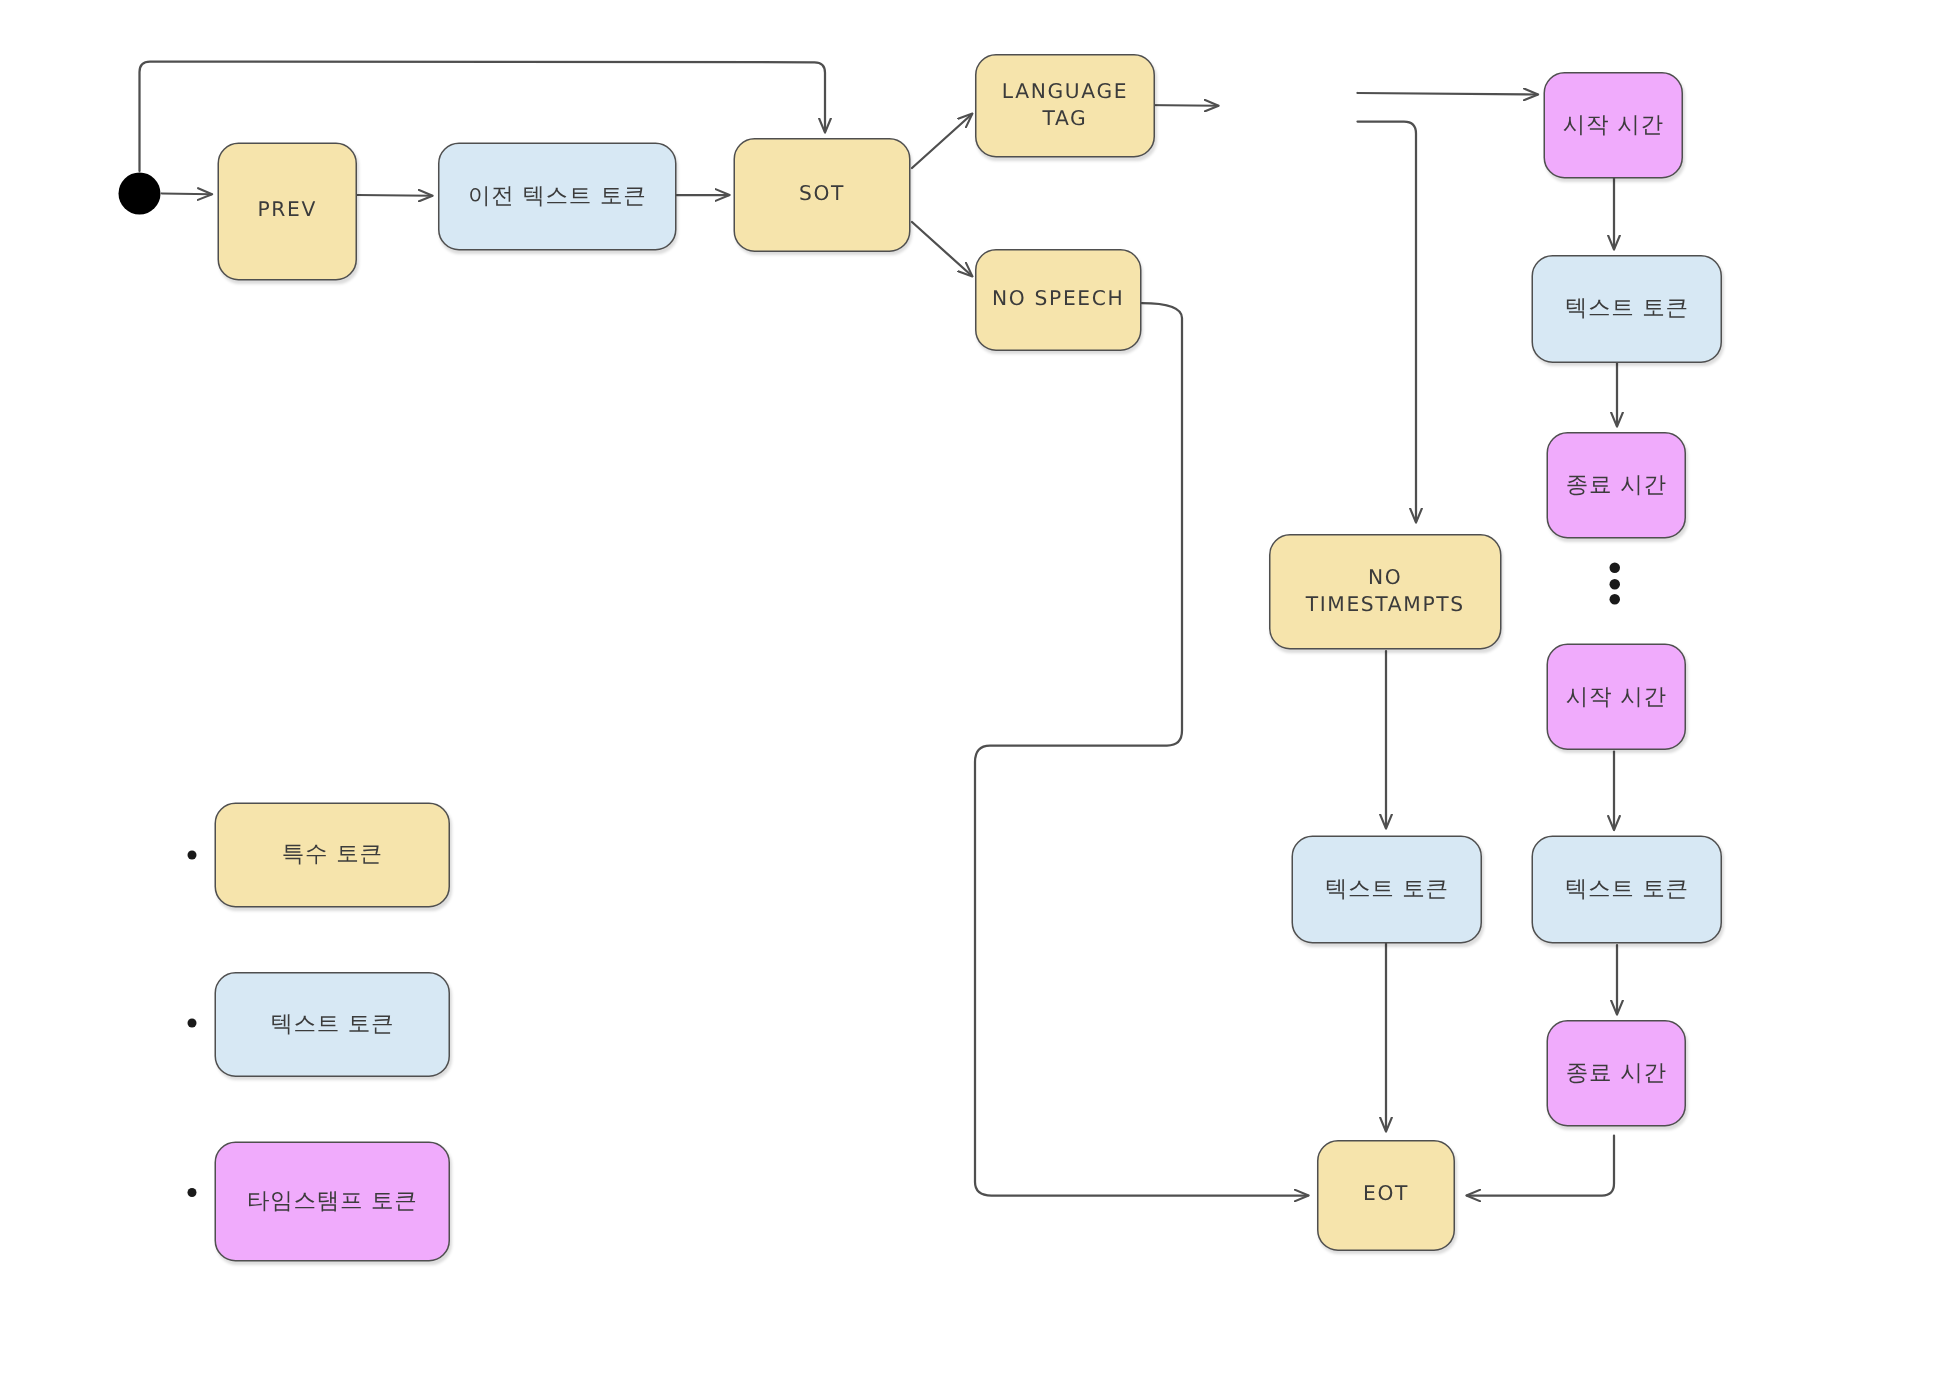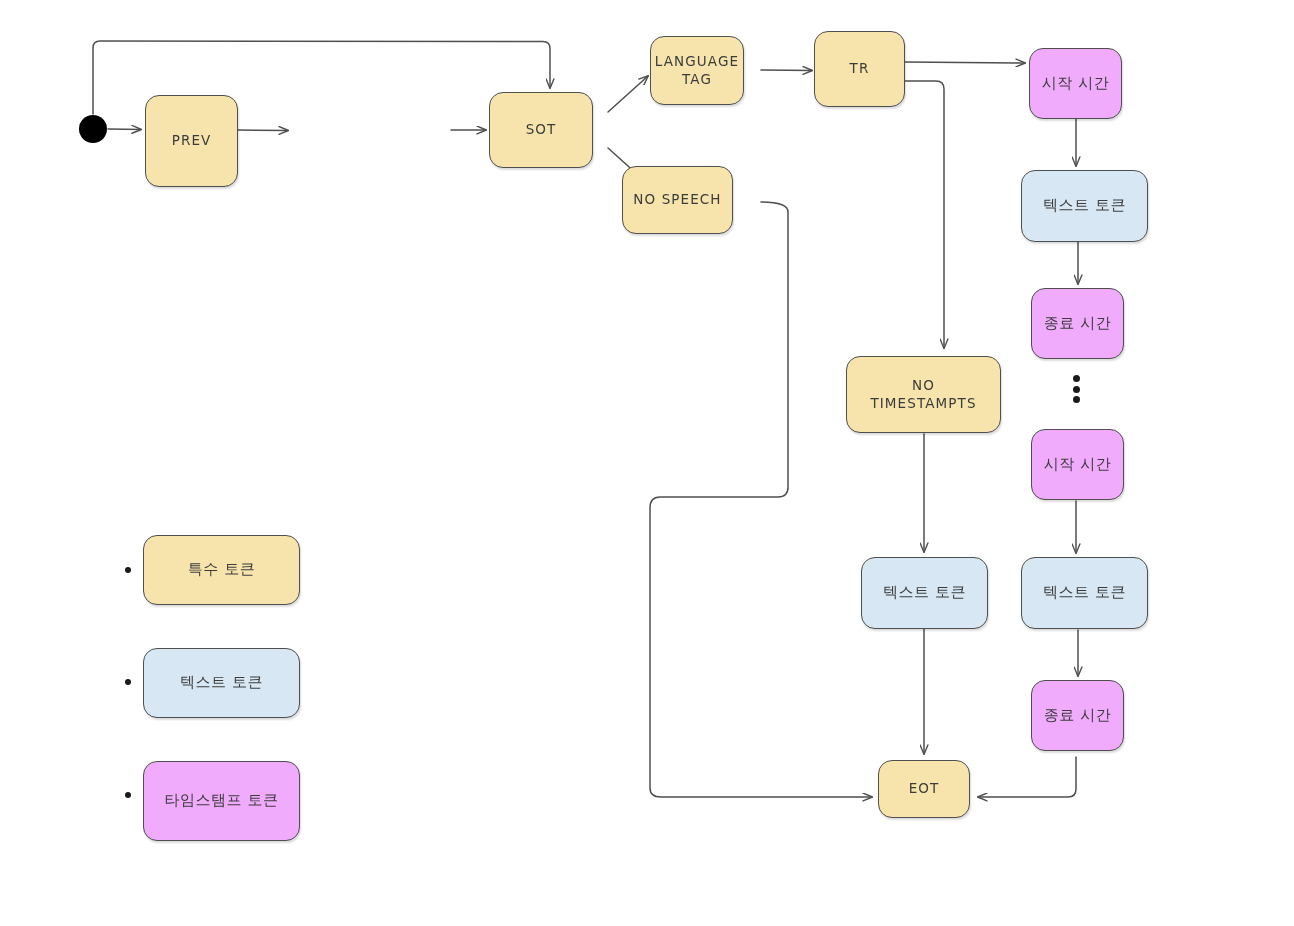--- a/index.html
+++ b/index.html
@@ -121,29 +121,29 @@
 
       <path d="M761,202 Q788,202 788,212 L788,487 Q788,497 778,497 L660,497
                Q650,497 650,508 L650,788 Q650,797 661,797 L872,797" marker-end="url(#ah)"></path>
     </g>
   </svg>
 
   <div class="start-node" style="left:79px; top:115px;"></div>
 
   <div class="node special en" style="left:145px; top:95px; width:93px; height:92px;">PREV</div>
 
+  <div class="node text kr" style="left:292px; top:95px; width:159px; height:72px;">이전 텍스트 토큰</div>
 
-  <div class="node special en" style="left:489px; top:92px; width:104px; height:76px;">SOT</div>
+  <div class="node special en" style="left:489px; top:92px; width:118px; height:76px;">SOT</div>
 
-  <div class="node special en" style="left:650px; top:36px; width:94px; height:69px;">LANGUAGE
+  <div class="node special en" style="left:650px; top:36px; width:120px; height:69px;">LANGUAGE
 TAG</div>
 
-  <div class="node special en" style="left:622px; top:166px; width:111px; height:68px;">NO SPEECH</div>
+  <div class="node special en" style="left:650px; top:166px; width:111px; height:68px;">NO SPEECH</div>
 
-  <div class="node special en" style="left:814px; top:31px; width:91px; height:76px;">TR</div>
 
   <div class="node stamp kr" style="left:1029px; top:48px; width:93px; height:71px;">시작 시간</div>
 
   <div class="node text kr" style="left:1021px; top:170px; width:127px; height:72px;">텍스트 토큰</div>
 
   <div class="node stamp kr" style="left:1031px; top:288px; width:93px; height:71px;">종료 시간</div>
 
   <div class="vdots" style="left:1073px; top:375px;">
     <i></i>
       <i></i>
@@ -154,21 +154,21 @@
 
   <div class="node text kr" style="left:1021px; top:557px; width:127px; height:72px;">텍스트 토큰</div>
 
   <div class="node stamp kr" style="left:1031px; top:680px; width:93px; height:71px;">종료 시간</div>
 
   <div class="node special en" style="left:846px; top:356px; width:155px; height:77px;text-align:center;">NO
 TIMESTAMPTS</div>
 
   <div class="node text kr" style="left:861px; top:557px; width:127px; height:72px;">텍스트 토큰</div>
 
-  <div class="node special en" style="left:878px; top:760px; width:92px; height:58px;">EOT</div>
+  <div class="node special en" style="left:878px; top:760px; width:92px; height:74px;">EOT</div>
 
   <div class="legend-bullet" style="left:125px; top:567px;"></div>
   <div class="node special kr" style="left:143px; top:535px; width:157px; height:70px;">특수 토큰</div>
 
   <div class="legend-bullet" style="left:125px; top:679px;"></div>
   <div class="node text kr" style="left:143px; top:648px; width:157px; height:70px;">텍스트 토큰</div>
 
   <div class="legend-bullet" style="left:125px; top:792px;"></div>
   <div class="node stamp kr" style="left:143px; top:761px; width:157px; height:80px;">타임스탬프 토큰</div>
 

